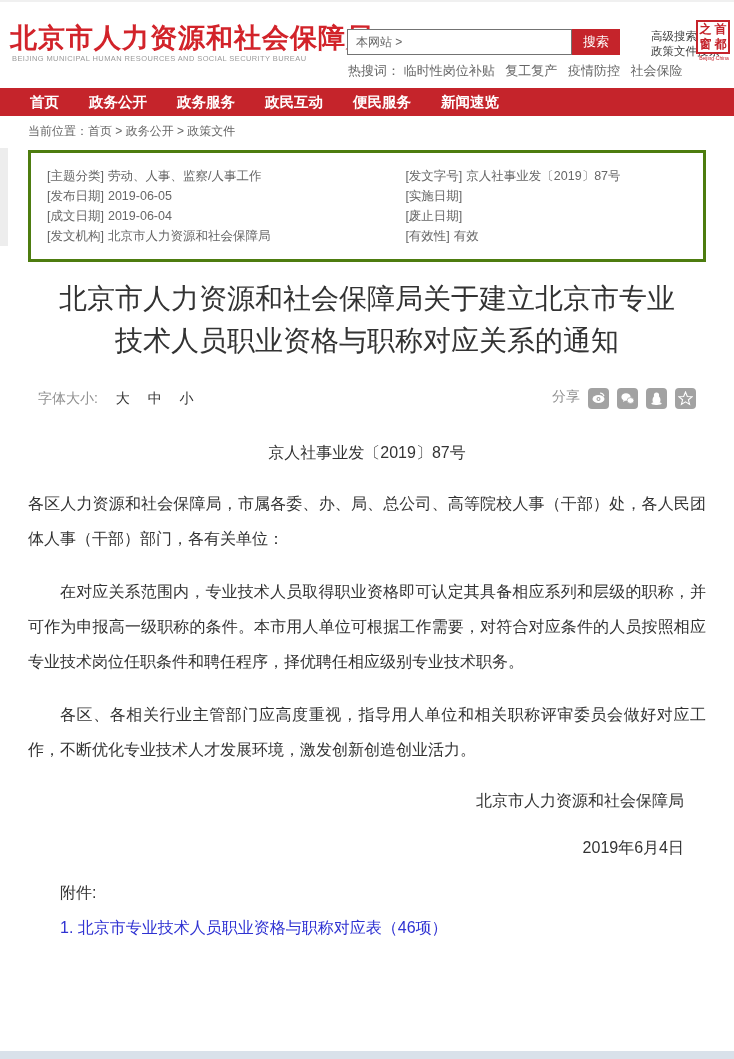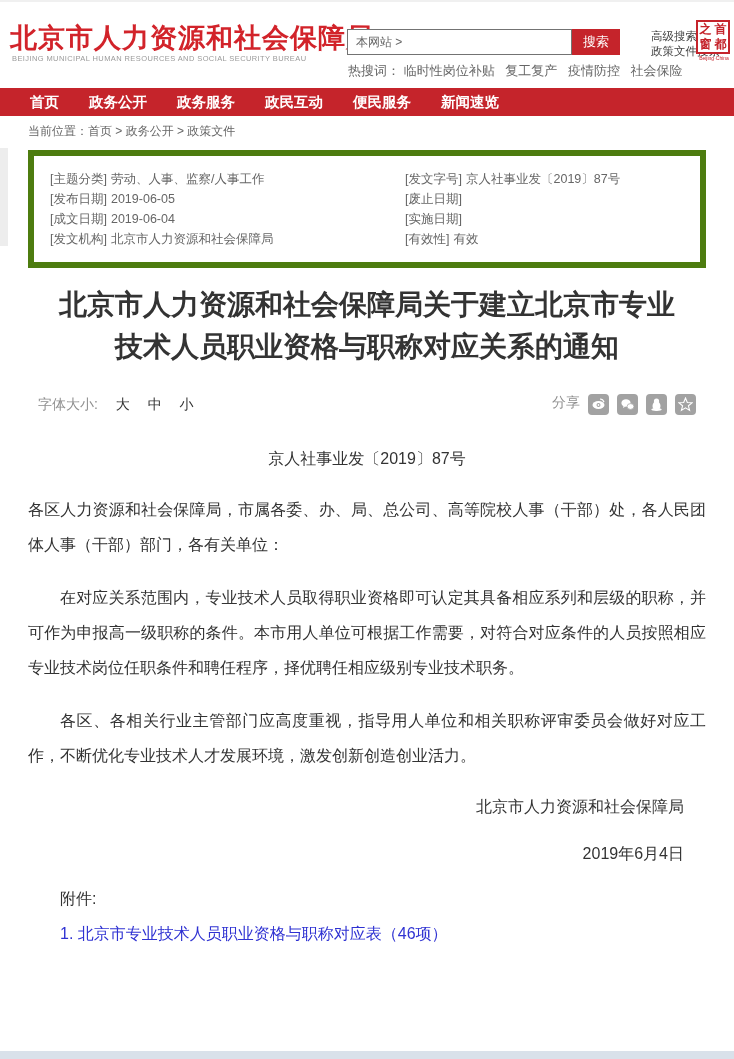--- a/index.html
+++ b/index.html
@@ -26,28 +26,28 @@
 
   
   .nav { height:28px; background:#c5242b; display:flex; align-items:center; gap:30px; padding-left:30px;font-family:Liberation Mono, monospace; }
   .nav .item { color:#fff; font-size:14.5px; font-weight:bold; cursor:pointer; white-space:nowrap; }
 
   
   .breadcrumb { height:30px; line-height:30px; font-size:12px; color:#666; padding-left:28px; position:relative; }
   .left-strip { position:absolute; left:0; top:146px; width:8px; height:98px; background:#ededed; }
 
   
-  .meta-panel { margin:4px 28px 0 28px; border:6px solid #4d7c0f; padding:13px 16px; display:flex; font-size:12.5px; color:#666; }
+  .meta-panel { margin:4px 28px 0 28px; border:3px solid #4d7c0f; padding:13px 16px; display:flex; font-size:12.5px; color:#666; }
   .meta-col { line-height:20px; }
   .meta-col.left { width:56%; }
   .meta-col.right { width:44%; }
   .meta-row .lbl { margin-right:4px; }
 
   
-  .doc-title { margin-top:16px; text-align:center; font-size:28px; font-weight:bold; color:#333; line-height:42px; }
+  .doc-title { margin-top:16px; text-align:center; font-size:28px; font-weight:normal; color:#333; line-height:42px; }
 
   
   .controls { margin:26px 38px 0 38px; display:flex; justify-content:space-between; align-items:center; font-size:14px; }
   .fontsize-label, .share-label { color:#8f8f8f; }
   .fs-opt { color:#333; margin-left:14px; cursor:pointer; }
   .share-group { display:flex; align-items:flex-start; gap:8px; }
   .share-icon { width:21px; height:21px; border-radius:4px; background:#a2a2a2; display:flex; align-items:center; justify-content:center; cursor:pointer; }
   .share-icon svg { display:block; }
 
   
@@ -116,22 +116,22 @@
 
   <div class="meta-panel">
     <div class="meta-col left">
       <div class="meta-row"><span class="lbl">[主题分类]</span><span>劳动、人事、监察/人事工作</span></div>
       <div class="meta-row"><span class="lbl">[发布日期]</span><span>2019-06-05</span></div>
       <div class="meta-row"><span class="lbl">[成文日期]</span><span>2019-06-04</span></div>
       <div class="meta-row"><span class="lbl">[发文机构]</span><span>北京市人力资源和社会保障局</span></div>
     </div>
     <div class="meta-col right">
       <div class="meta-row"><span class="lbl">[发文字号]</span><span>京人社事业发〔2019〕87号</span></div>
+      <div class="meta-row"><span class="lbl">[实施日期]</span><span></span></div>
       <div class="meta-row"><span class="lbl">[废止日期]</span><span></span></div>
-      <div class="meta-row"><span class="lbl">[实施日期]</span><span></span></div>
       <div class="meta-row"><span class="lbl">[有效性]</span><span>有效</span></div>
     </div>
   </div>
 
   <div class="doc-title">
     <div>北京市人力资源和社会保障局关于建立北京市专业</div>
     <div>技术人员职业资格与职称对应关系的通知</div>
   </div>
 
   <div class="controls">

